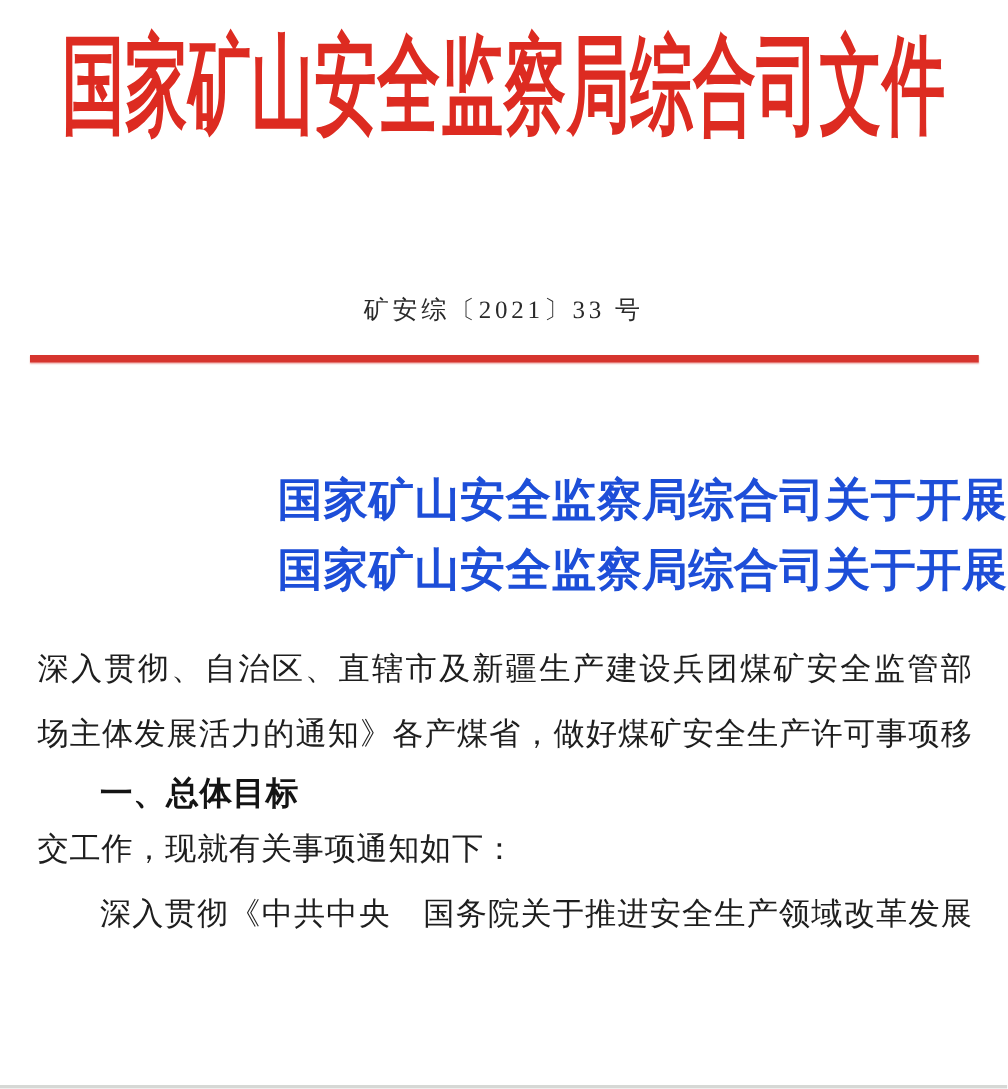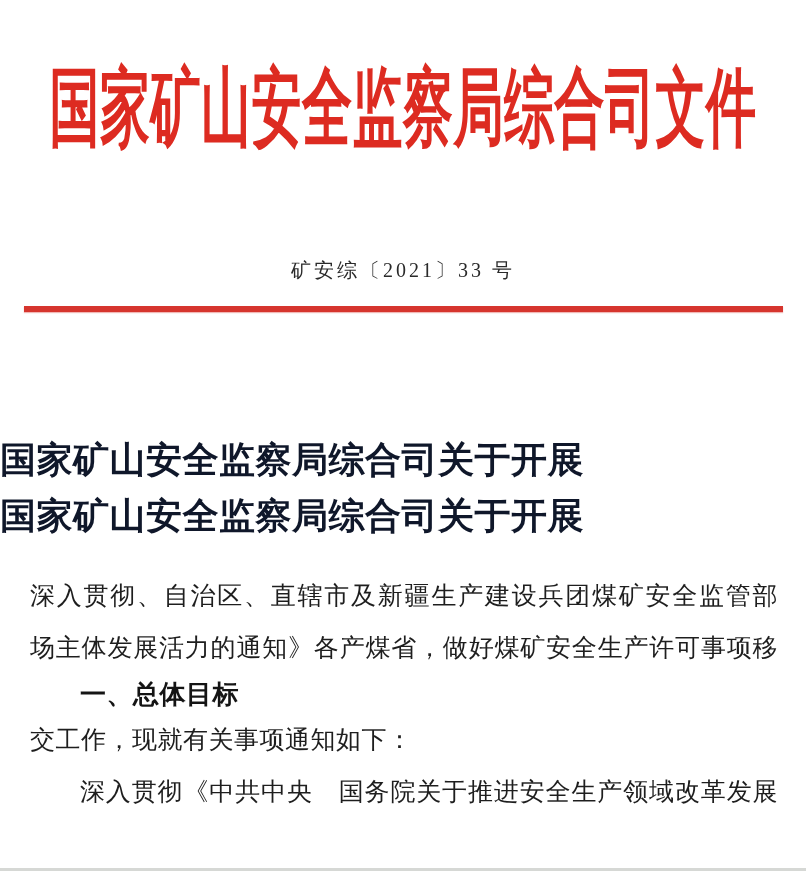--- a/index.html
+++ b/index.html
@@ -14,24 +14,24 @@
     width: 806px;
     height: 871px;
     margin: 0 auto;
     background: #ffffff;
     overflow: hidden;
     font-family: "Liberation Serif", "DejaVu Serif", serif;
     color: var(--text-ink);
   }
   
   .red-header-wrap {
-    margin-top: 58px;
+    margin-top: 36px;
     height: 100px;
     display: flex;
-    align-items: center;
+    align-items: flex-start;
     justify-content: center;
   }
   .red-header {
     font-size: 50px;
     font-weight: bold;
     color: var(--accent-red);
     white-space: nowrap;
     letter-spacing: 0.5px;
     transform: scaleY(1.72);
     transform-origin: center;
@@ -49,27 +49,27 @@
   
   .red-rule {
     margin: 20px auto 0 auto;
     width: 759px;
     height: 6px;
     background: var(--rule-red);
     box-shadow: 0 1px 1px rgba(214,53,46,0.35);
   }
   
   .doc-title {
-    margin-top: 120px;
-    text-align: left;
+    margin-top: 82px;
+    text-align: right;
     font-size: 36px;
     font-weight: bold;
     line-height: 56px;
     letter-spacing: 0.5px;
-    color: #0f172a;
+    color: #1d4ed8;
   }
   
   .body-block {
     margin-top: 26px;
     padding: 0 28px 0 30px;
   }
   .line {
     font-size: 25px;
     line-height: 52px;
     color: var(--text-ink);

